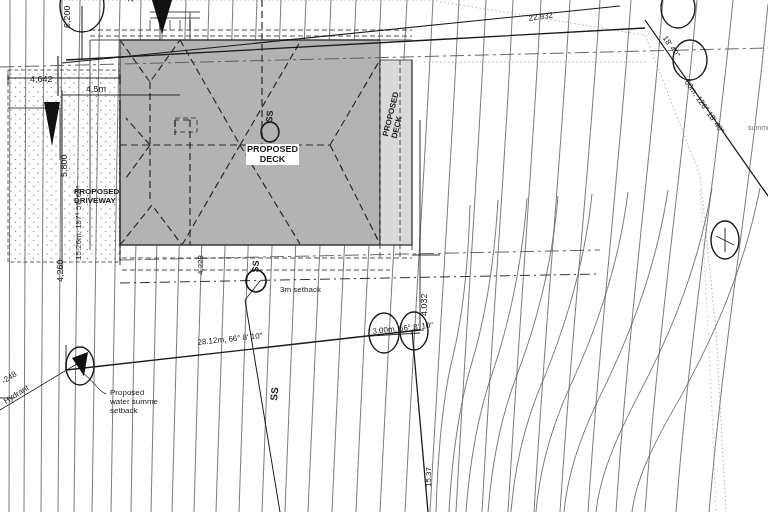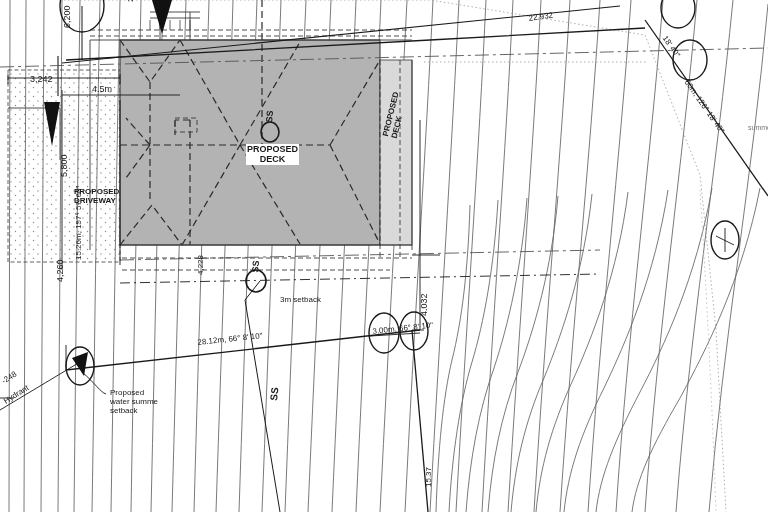--- a/index.html
+++ b/index.html
@@ -221,21 +221,21 @@
   <div class="lbl t8 bold" style="left:381px;top:135px;transform:rotate(-76deg);transform-origin:left top;">
     <div>PROPOSED</div>
     <div>DECK</div>
   </div>
 
   <div class="lbl t8 bold" style="left:74px;top:187px;">
     <div>PROPOSED</div>
     <div>DRIVEWAY</div>
   </div>
 
-  <div class="lbl t8" style="left:280px;top:295px;">3m setback</div>
+  <div class="lbl t8" style="left:280px;top:285px;">3m setback</div>
 
   <div class="lbl t9 bold" style="left:264px;top:122px;transform:rotate(-84deg);transform-origin:left top;">SS</div>
 
   <div class="lbl t9 bold" style="left:250px;top:272px;transform:rotate(-84deg);transform-origin:left top;">SS</div>
 
   <div class="lbl t10 bold" style="left:268px;top:400px;transform:rotate(-84deg);transform-origin:left top;">SS</div>
 
   <div class="lbl t8" style="left:110px;top:388px;">
     <div>Proposed</div>
     <div>water summe</div>
@@ -244,25 +244,25 @@
 
   <div class="lbl t8" style="left:0px;top:378px;transform:rotate(-32deg);transform-origin:left top;">-248</div>
   <div class="lbl t8" style="left:2px;top:398px;transform:rotate(-32deg);transform-origin:left top;">Hydrant</div>
 
   <div class="lbl t7" style="left:748px;top:124px;color:#777;">summe</div>
 
   <div class="lbl t8" style="left:528px;top:14px;transform:rotate(-8deg);transform-origin:left top;">22.932</div>
 
   <div class="lbl t8" style="left:126px;top:2px;transform:rotate(-90deg);transform-origin:left top;">2.231</div>
 
-  <div class="lbl t9" style="left:30px;top:74px;">3,242</div>
+  <div class="lbl t9" style="left:30px;top:74px;">4,642</div>
 
   <div class="lbl t9" style="left:62px;top:28px;transform:rotate(-90deg);transform-origin:left top;">6,200</div>
 
-  <div class="lbl t9" style="left:92px;top:84px;text-align:right;">4.5m</div>
+  <div class="lbl t9" style="left:86px;top:84px;text-align:right;">4.5m</div>
 
   <div class="lbl t9" style="left:59px;top:177px;transform:rotate(-90deg);transform-origin:left top;">5,800</div>
 
   <div class="lbl t8" style="left:74px;top:260px;transform:rotate(-90deg);transform-origin:left top;">15.26m, 157° 57' 60"</div>
 
   <div class="lbl t9" style="left:55px;top:282px;transform:rotate(-90deg);transform-origin:left top;">4,260</div>
 
   <div class="lbl t8" style="left:196px;top:275px;transform:rotate(-90deg);transform-origin:left top;">4,228</div>
 
   <div class="lbl t8" style="left:197px;top:338px;transform:rotate(-6deg);transform-origin:left top;">28.12m, 66° 8' 10"</div>

